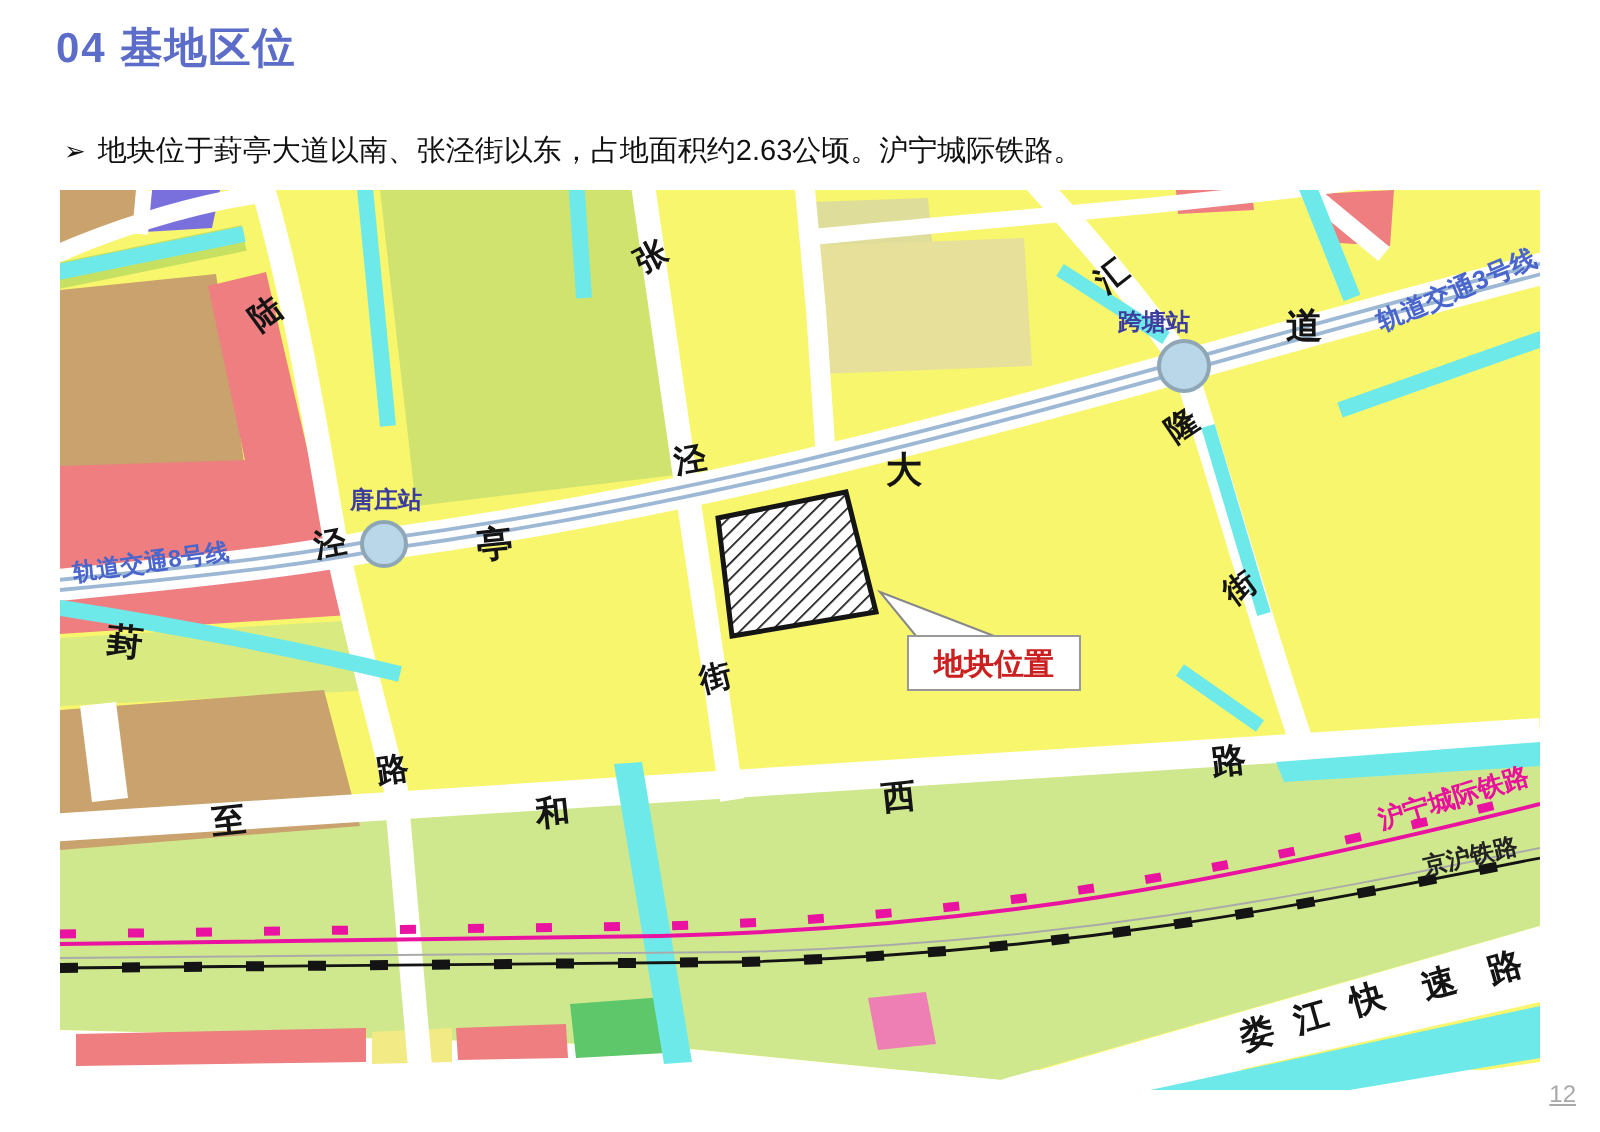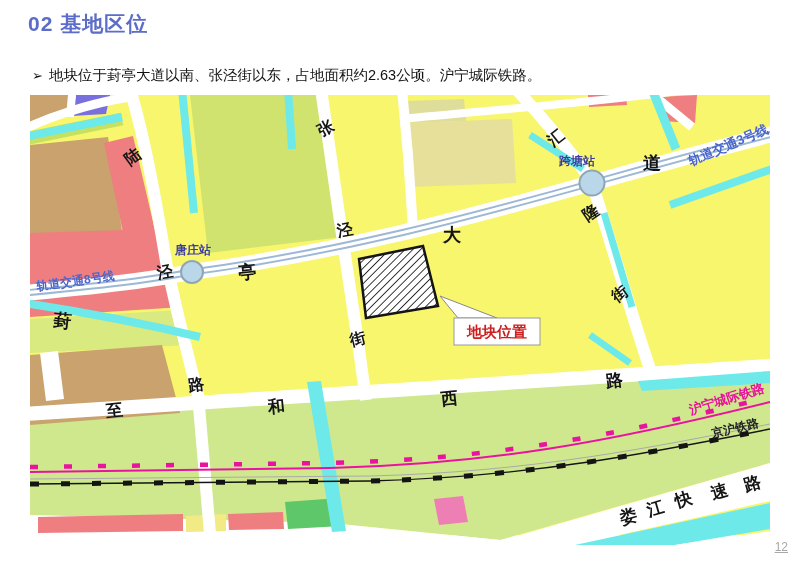--- a/index.html
+++ b/index.html
@@ -30,21 +30,21 @@
   .exp-ch{font-size:17px;font-weight:bold;fill:#141414;text-anchor:middle;}
   .metro-lbl{font-size:13px;font-weight:bold;fill:#4a66cc;text-anchor:middle;}
   .station-lbl{font-size:12px;font-weight:bold;fill:#3d3d9e;text-anchor:middle;}
   .rail-lbl-m{font-size:13px;font-weight:bold;fill:#e8109c;text-anchor:middle;}
   .rail-lbl-b{font-size:12px;font-weight:bold;fill:#222;text-anchor:middle;}
   .plot-lbl{font-size:15px;font-weight:bold;fill:#cc2020;text-anchor:middle;}
 </style>
 </head>
 <body>
 
-<div class="title">02 基地区位</div>
+<div class="title">04 基地区位</div>
 
 <div class="bullet">
   <span class="marker">➢</span><span>地块位于葑亭大道以南、张泾街以东，占地面积约2.63公顷。沪宁城际铁路。</span>
 </div>
 
 <div class="map-wrap">
 <svg width="740" height="450" viewBox="0 0 740 450">
   <defs>
     <pattern id="hatch" width="5.5" height="5.5" patternUnits="userSpaceOnUse" patternTransform="rotate(45)">
       <rect width="5.5" height="5.5" fill="#ffffff"></rect>

